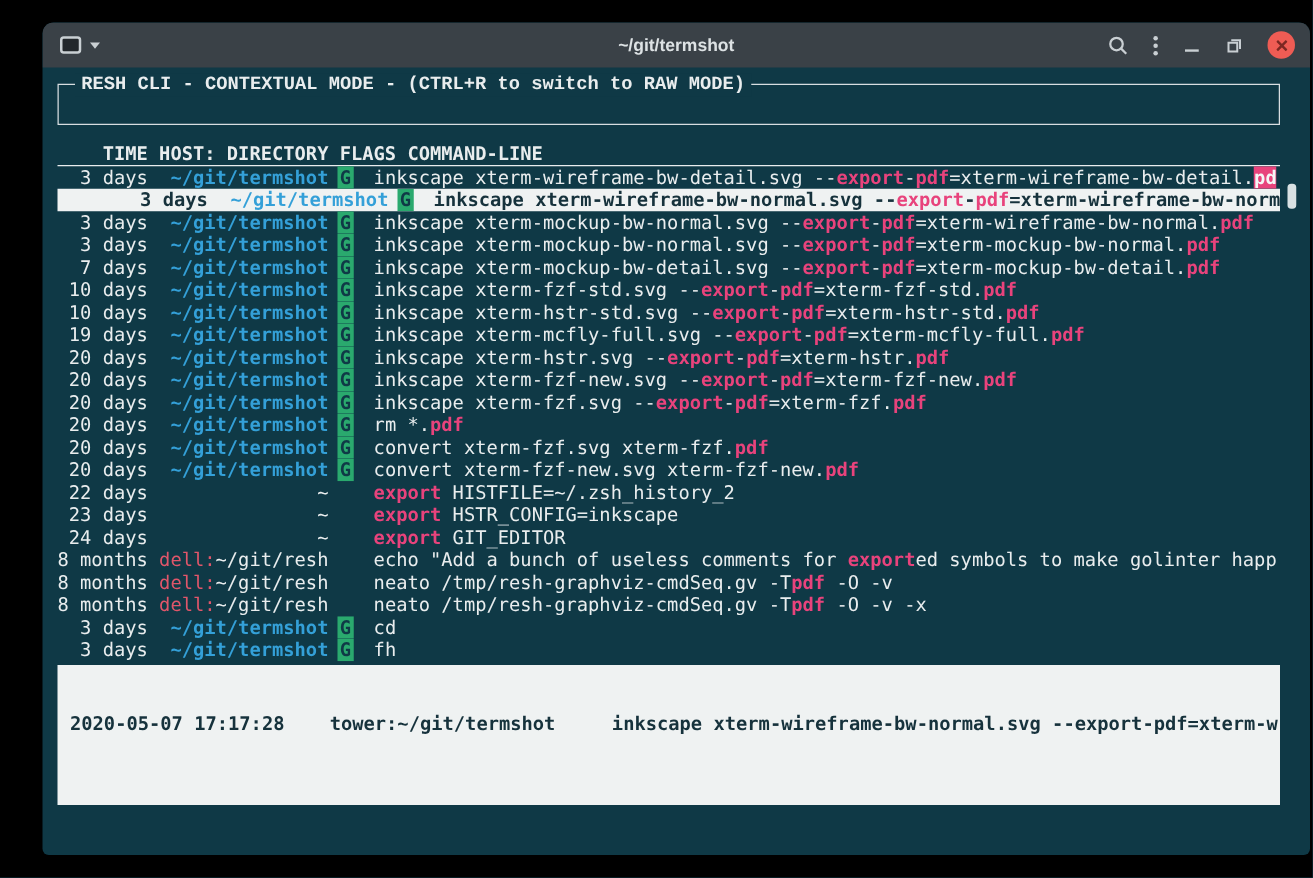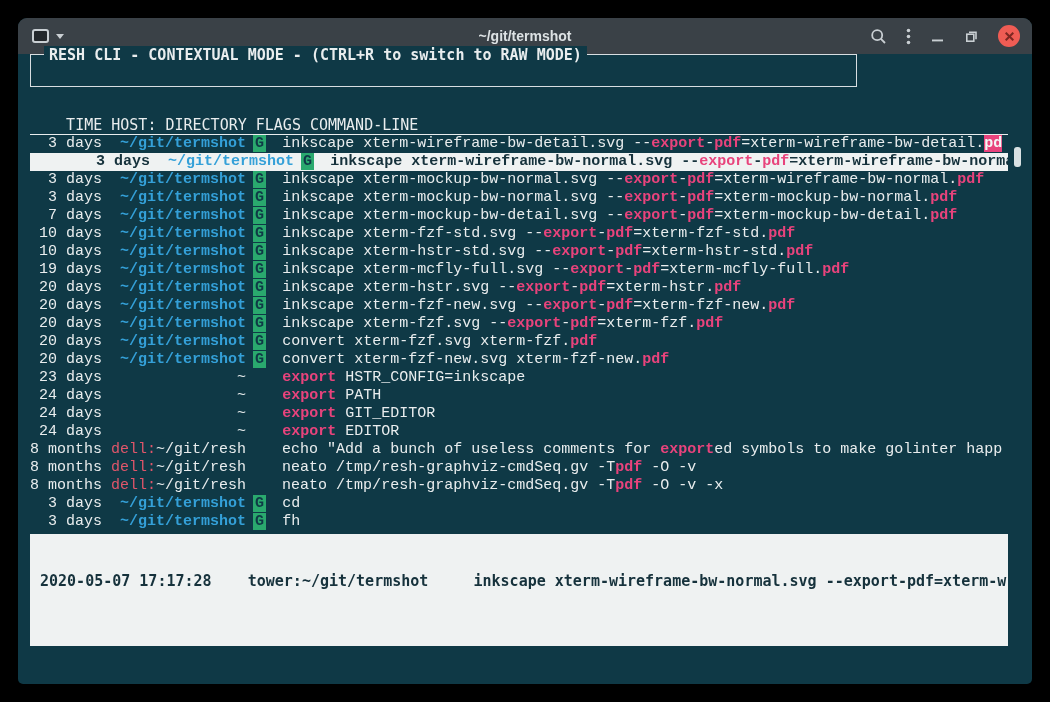--- a/index.html
+++ b/index.html
@@ -4,46 +4,46 @@
 <style>
   :root{
     --term-bg:#0f3946; --term-fg:#e9edee; --titlebar-bg:#3a4147;
     --accent-blue:#34a0d8; --match-pink:#e8437c; --dell-red:#e0566a;
     --flag-green:#2aa96e; --sel-bg:#eff2f2; --sel-fg:#16323c;
     --box-border:#d8dee1; --close-red:#ef5c54; --icon-gray:#c9cfd3;
   }
   *{margin:0;padding:0;box-sizing:border-box;}
   html,body{width:1050px;height:702px;overflow:hidden;}
   body{background:#000;font-family:"DejaVu Sans Mono",monospace;position:relative;}
-  .window{position:absolute;left:18px;top:18px;width:1014px;height:666px;
+  .window{position:absolute;left:34px;top:18px;width:1014px;height:666px;
     border-radius:9px 9px 5px 5px;overflow:hidden;background:var(--term-bg);}
   
   .titlebar{height:36px;background:var(--titlebar-bg);display:flex;align-items:center;
     justify-content:center;position:relative;font-family:"Liberation Sans",sans-serif;}
   .tb-title{color:#dde2e4;font-weight:bold;font-size:14px;}
   .tb-left{position:absolute;left:14px;display:flex;align-items:center;}
   .tb-right{position:absolute;right:12px;display:flex;align-items:center;gap:19px;}
   .tb-btn{background:none;border:none;display:flex;align-items:center;color:var(--icon-gray);}
   .tab-rect{display:inline-block;width:17px;height:14px;border:2px solid var(--icon-gray);
     border-radius:3px;background:#22272b;}
   .caret{width:0;height:0;border-left:4px solid transparent;border-right:4px solid transparent;
     border-top:5px solid var(--icon-gray);margin-left:7px;}
   .close-btn{width:22px;height:22px;border-radius:50%;background:var(--close-red);
     border:none;display:flex;align-items:center;justify-content:center;}
   
   .terminal{position:relative;height:630px;padding-left:12px;
     font-size:15px;line-height:18px;color:var(--term-fg);}
-  .search-box{width:827px;height:33px;border:1px solid var(--box-border);position:relative;}
+  .search-box{width:978px;margin-top:13px;height:33px;border:1px solid var(--box-border);position:relative;font-family:Liberation Mono, monospace;}
   .legend{position:absolute;top:-9px;left:13px;background:var(--term-bg);padding:0 5px;
     font-weight:bold;white-space:pre;}
   .query-line{padding:8px 0 0 3px;white-space:pre;}
   .cursor{display:inline-block;width:9px;height:16px;background:#c8d0d4;vertical-align:-3px;}
-  .hdr{margin-top:29px;width:978px;height:19px;line-height:18px;font-weight:normal;
+  .hdr{margin-top:14px;width:978px;height:19px;line-height:18px;font-weight:bold;
     white-space:pre;border-bottom:1px solid var(--term-fg);overflow:hidden;}
-  #rows{width:978px;font-family:Liberation Mono, monospace;}
+  #rows{width:978px;}
   .row{height:18px;line-height:18px;white-space:pre;overflow:hidden;width:100%;}
   .row.selected{background:var(--sel-bg);color:var(--sel-fg);font-weight:bold;padding-left:48px;}
   .path{color:var(--accent-blue);font-weight:bold;}
   .dell{color:var(--dell-red);}
   .flag{background:var(--flag-green);color:var(--term-bg);font-weight:bold;padding:0 2px;margin:0 -2px;}
   .hl{color:var(--match-pink);font-weight:bold;}
   .tail{background:var(--match-pink);color:#f4f6f6;font-weight:bold;}
   .tail-sel{background:var(--sel-fg);color:var(--sel-bg);font-weight:bold;}
   .detail{margin-top:3px;width:978px;background:var(--sel-bg);color:var(--sel-fg);
     font-weight:bold;white-space:pre;padding:2px 0 2px 10px;}
@@ -108,26 +108,26 @@
         <div class="row selected"><span class="time">  3 days</span><span> </span><span> </span><span class="path">~/git/termshot</span><span> </span><span class="flag">G</span><span>  </span><span><span>inkscape xterm-wireframe-bw-normal.svg --</span><span class="hl">export</span><span>-</span><span class="hl">pdf</span><span>=xterm-wireframe-bw-normal.</span></span><span class="tail-sel">pd</span></div>
         <div class="row"><span class="time">  3 days</span><span> </span><span> </span><span class="path">~/git/termshot</span><span> </span><span class="flag">G</span><span>  </span><span><span>inkscape xterm-mockup-bw-normal.svg --</span><span class="hl">export</span><span>-</span><span class="hl">pdf</span><span>=xterm-wireframe-bw-normal.</span><span class="hl">pdf</span></span></div>
         <div class="row"><span class="time">  3 days</span><span> </span><span> </span><span class="path">~/git/termshot</span><span> </span><span class="flag">G</span><span>  </span><span><span>inkscape xterm-mockup-bw-normal.svg --</span><span class="hl">export</span><span>-</span><span class="hl">pdf</span><span>=xterm-mockup-bw-normal.</span><span class="hl">pdf</span></span></div>
         <div class="row"><span class="time">  7 days</span><span> </span><span> </span><span class="path">~/git/termshot</span><span> </span><span class="flag">G</span><span>  </span><span><span>inkscape xterm-mockup-bw-detail.svg --</span><span class="hl">export</span><span>-</span><span class="hl">pdf</span><span>=xterm-mockup-bw-detail.</span><span class="hl">pdf</span></span></div>
         <div class="row"><span class="time"> 10 days</span><span> </span><span> </span><span class="path">~/git/termshot</span><span> </span><span class="flag">G</span><span>  </span><span><span>inkscape xterm-fzf-std.svg --</span><span class="hl">export</span><span>-</span><span class="hl">pdf</span><span>=xterm-fzf-std.</span><span class="hl">pdf</span></span></div>
         <div class="row"><span class="time"> 10 days</span><span> </span><span> </span><span class="path">~/git/termshot</span><span> </span><span class="flag">G</span><span>  </span><span><span>inkscape xterm-hstr-std.svg --</span><span class="hl">export</span><span>-</span><span class="hl">pdf</span><span>=xterm-hstr-std.</span><span class="hl">pdf</span></span></div>
         <div class="row"><span class="time"> 19 days</span><span> </span><span> </span><span class="path">~/git/termshot</span><span> </span><span class="flag">G</span><span>  </span><span><span>inkscape xterm-mcfly-full.svg --</span><span class="hl">export</span><span>-</span><span class="hl">pdf</span><span>=xterm-mcfly-full.</span><span class="hl">pdf</span></span></div>
         <div class="row"><span class="time"> 20 days</span><span> </span><span> </span><span class="path">~/git/termshot</span><span> </span><span class="flag">G</span><span>  </span><span><span>inkscape xterm-hstr.svg --</span><span class="hl">export</span><span>-</span><span class="hl">pdf</span><span>=xterm-hstr.</span><span class="hl">pdf</span></span></div>
         <div class="row"><span class="time"> 20 days</span><span> </span><span> </span><span class="path">~/git/termshot</span><span> </span><span class="flag">G</span><span>  </span><span><span>inkscape xterm-fzf-new.svg --</span><span class="hl">export</span><span>-</span><span class="hl">pdf</span><span>=xterm-fzf-new.</span><span class="hl">pdf</span></span></div>
         <div class="row"><span class="time"> 20 days</span><span> </span><span> </span><span class="path">~/git/termshot</span><span> </span><span class="flag">G</span><span>  </span><span><span>inkscape xterm-fzf.svg --</span><span class="hl">export</span><span>-</span><span class="hl">pdf</span><span>=xterm-fzf.</span><span class="hl">pdf</span></span></div>
+        <div class="row"><span class="time"> 20 days</span><span> </span><span> </span><span class="path">~/git/termshot</span><span> </span><span class="flag">G</span><span>  </span><span><span>rm *.</span><span class="hl">pdf</span></span></div>
         <div class="row"><span class="time"> 20 days</span><span> </span><span> </span><span class="path">~/git/termshot</span><span> </span><span class="flag">G</span><span>  </span><span><span>convert xterm-fzf.svg xterm-fzf.</span><span class="hl">pdf</span></span></div>
         <div class="row"><span class="time"> 20 days</span><span> </span><span> </span><span class="path">~/git/termshot</span><span> </span><span class="flag">G</span><span>  </span><span><span>convert xterm-fzf-new.svg xterm-fzf-new.</span><span class="hl">pdf</span></span></div>
+        <div class="row"><span class="time"> 22 days</span><span> </span><span>              </span><span>~</span><span> </span><span> </span><span>  </span><span><span class="hl">export</span><span> HISTFILE=~/.zsh_history_2</span></span></div>
         <div class="row"><span class="time"> 23 days</span><span> </span><span>              </span><span>~</span><span> </span><span> </span><span>  </span><span><span class="hl">export</span><span> HSTR_CONFIG=inkscape</span></span></div>
-        <div class="row"><span class="time"> 24 days</span><span> </span><span>              </span><span>~</span><span> </span><span> </span><span>  </span><span><span class="hl">export</span><span> PATH</span></span></div>
         <div class="row"><span class="time"> 24 days</span><span> </span><span>              </span><span>~</span><span> </span><span> </span><span>  </span><span><span class="hl">export</span><span> GIT_EDITOR</span></span></div>
-        <div class="row"><span class="time"> 24 days</span><span> </span><span>              </span><span>~</span><span> </span><span> </span><span>  </span><span><span class="hl">export</span><span> EDITOR</span></span></div>
         <div class="row"><span class="time">8 months</span><span> </span><span class="dell">dell:</span><span>~/git/resh</span><span> </span><span> </span><span>  </span><span><span>echo "Add a bunch of useless comments for </span><span class="hl">export</span><span>ed symbols to make golinter happ</span></span></div>
         <div class="row"><span class="time">8 months</span><span> </span><span class="dell">dell:</span><span>~/git/resh</span><span> </span><span> </span><span>  </span><span><span>neato /tmp/resh-graphviz-cmdSeq.gv -T</span><span class="hl">pdf</span><span> -O -v</span></span></div>
         <div class="row"><span class="time">8 months</span><span> </span><span class="dell">dell:</span><span>~/git/resh</span><span> </span><span> </span><span>  </span><span><span>neato /tmp/resh-graphviz-cmdSeq.gv -T</span><span class="hl">pdf</span><span> -O -v -x</span></span></div>
         <div class="row"><span class="time">  3 days</span><span> </span><span> </span><span class="path">~/git/termshot</span><span> </span><span class="flag">G</span><span>  </span><span><span>cd</span></span></div>
         <div class="row"><span class="time">  3 days</span><span> </span><span> </span><span class="path">~/git/termshot</span><span> </span><span class="flag">G</span><span>  </span><span><span>fh</span></span></div>
       </div>
 
     <div class="detail">
       <div>2020-05-07 17:17:28    tower:~/git/termshot     inkscape xterm-wireframe-bw-normal.svg --export-pdf=xterm-w</div>
       

